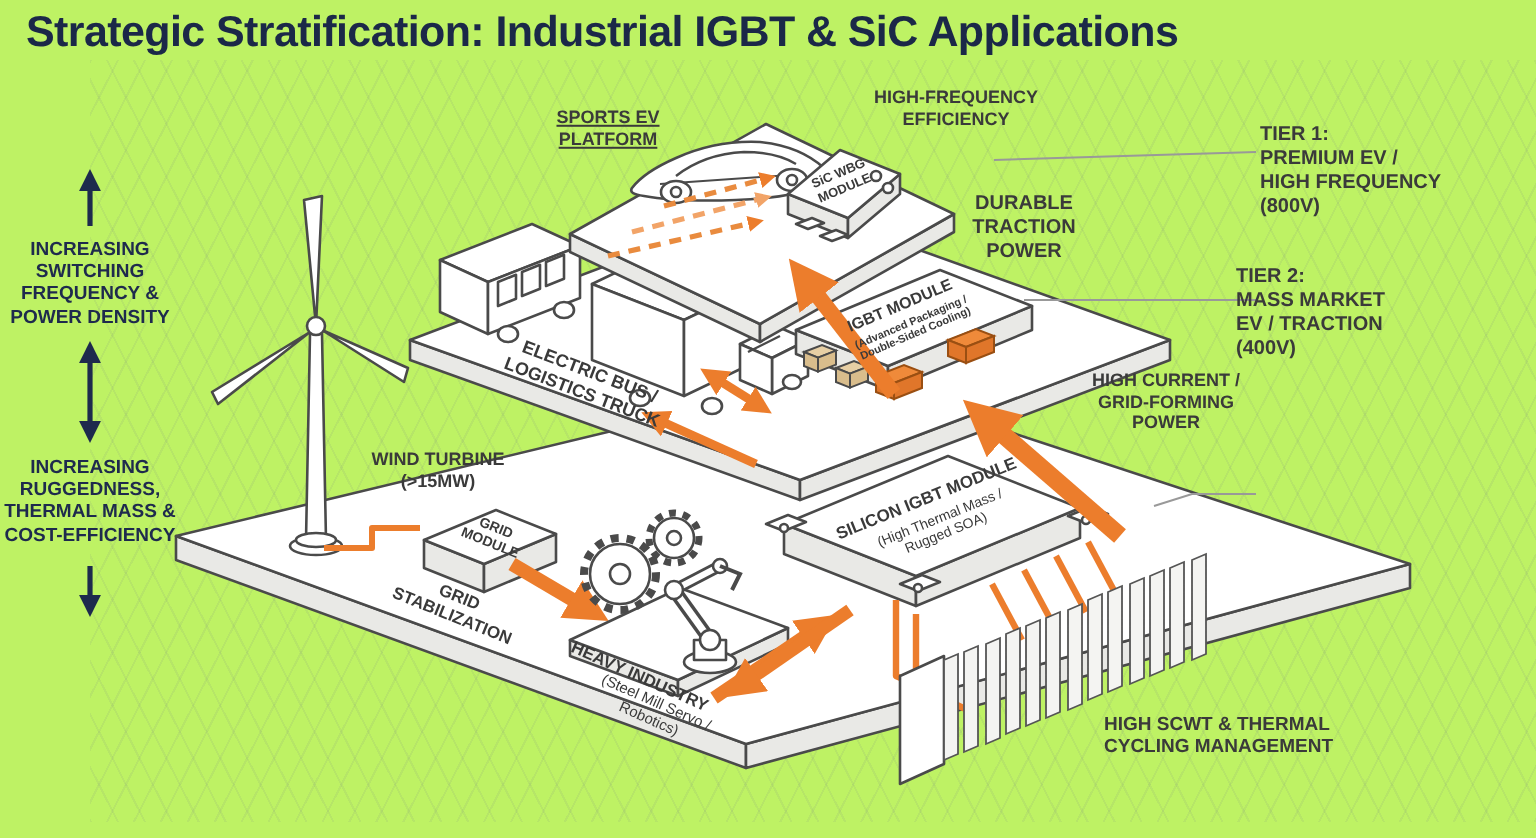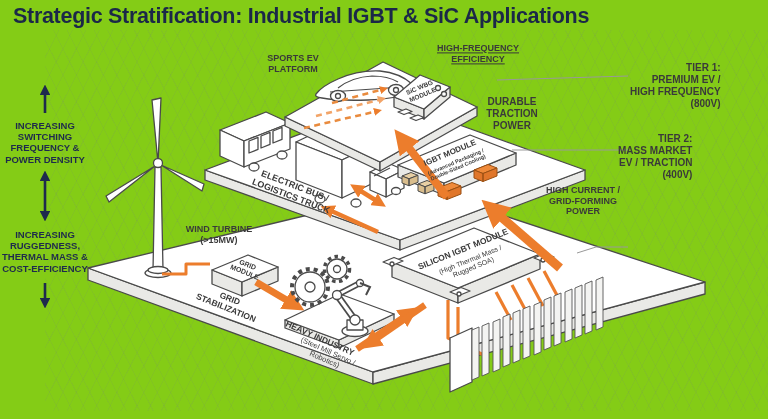--- a/index.html
+++ b/index.html
@@ -1,26 +1,26 @@
 <!DOCTYPE html>
 <html><head>
 <meta charset="utf-8">
 <style>
   html,body{margin:0;padding:0;background:#fff;}
-  #stage{position:relative;width:768px;height:419px;background:#84cc16;overflow:hidden;
+  #stage{position:relative;width:768px;height:419px;background:#bef264;overflow:hidden;
          font-family:"Liberation Sans",sans-serif;}
   #isogrid{position:absolute;left:45px;top:30px;right:0;bottom:8px;pointer-events:none;
     background-image:
       repeating-linear-gradient(63deg, rgba(110,120,135,0.10) 0 1px, transparent 1px 12px),
       repeating-linear-gradient(117deg, rgba(110,120,135,0.10) 0 1px, transparent 1px 12px);}
   #title{position:absolute;left:13px;top:4px;font-size:21.5px;font-weight:bold;
          color:#1b2848;letter-spacing:-0.3px;white-space:nowrap;}
   .lbl{position:absolute;font-weight:bold;color:#3a3a3a;white-space:pre-line;
        text-align:center;line-height:1.18;transform:translate(-50%,-50%);}
-  .tl{transform:none;text-align:right;}
+  .tl{transform:none;text-align:left;}
   .navy{color:#1e2a4d;}
   svg{position:absolute;left:0;top:0;}
   .outl{fill:#ffffff;stroke:#4a4a4a;stroke-width:1.3;stroke-linejoin:round;}
   .side{fill:#e9e9e6;stroke:#4a4a4a;stroke-width:1.3;stroke-linejoin:round;}
   .thin{fill:none;stroke:#999;stroke-width:1;}
 </style>
 </head>
 <body>
 
 <div id="stage">
@@ -221,23 +221,23 @@
 
   <div class="lbl navy" style="left:45px;top:142px;width:96px;font-size:9.5px;">INCREASING
 SWITCHING
 FREQUENCY &amp;
 POWER DENSITY</div>
   <div class="lbl navy" style="left:45px;top:251px;width:100px;font-size:9.5px;">INCREASING
 RUGGEDNESS,
 THERMAL MASS &amp;
 COST-EFFICIENCY</div>
 
-  <div class="lbl" style="left:293px;top:64px;font-size:9px;">SPORTS EV
+  <div class="lbl" style="left:304px;top:64px;font-size:9px;text-decoration:underline;">SPORTS EV
 PLATFORM</div>
-  <div class="lbl" style="left:478px;top:54px;font-size:9px;text-decoration:underline;">HIGH-FREQUENCY
+  <div class="lbl" style="left:478px;top:54px;font-size:9px;">HIGH-FREQUENCY
 EFFICIENCY</div>
   <div class="lbl" style="left:421px;top:91px;font-size:6.5px;transform:translate(-50%,-50%) rotate(-23deg);">SiC WBG
 MODULE</div>
   <div class="lbl tl" style="left:630px;top:62px;font-size:10px;line-height:12px;">TIER 1:
 PREMIUM EV /
 HIGH FREQUENCY
 (800V)</div>
 
   <div class="lbl" style="left:293px;top:191px;font-size:9px;transform:translate(-50%,-50%) rotate(21deg);">ELECTRIC BUS /
 LOGISTICS TRUCK</div>
@@ -260,13 +260,15 @@
 STABILIZATION</div>
   <div class="lbl" style="left:320px;top:338px;font-size:8.5px;transform:translate(-50%,-50%) rotate(24deg);">HEAVY INDUSTRY</div>
   <div class="lbl" style="left:326px;top:356px;font-size:7.5px;font-weight:normal;transform:translate(-50%,-50%) rotate(24deg);">(Steel Mill Servo /
 Robotics)</div>
   <div class="lbl" style="left:463px;top:249px;font-size:8.5px;transform:translate(-50%,-50%) rotate(-22deg);">SILICON IGBT MODULE</div>
   <div class="lbl" style="left:472px;top:264px;font-size:7px;font-weight:normal;transform:translate(-50%,-50%) rotate(-22deg);">(High Thermal Mass /
 Rugged SOA)</div>
   <div class="lbl" style="left:583px;top:201px;font-size:9px;">HIGH CURRENT /
 GRID-FORMING
 POWER</div>
+  <div class="lbl tl" style="left:552px;top:357px;font-size:9.5px;">HIGH SCWT &amp; THERMAL
+CYCLING MANAGEMENT</div>
 </div>
 
 </body></html>

